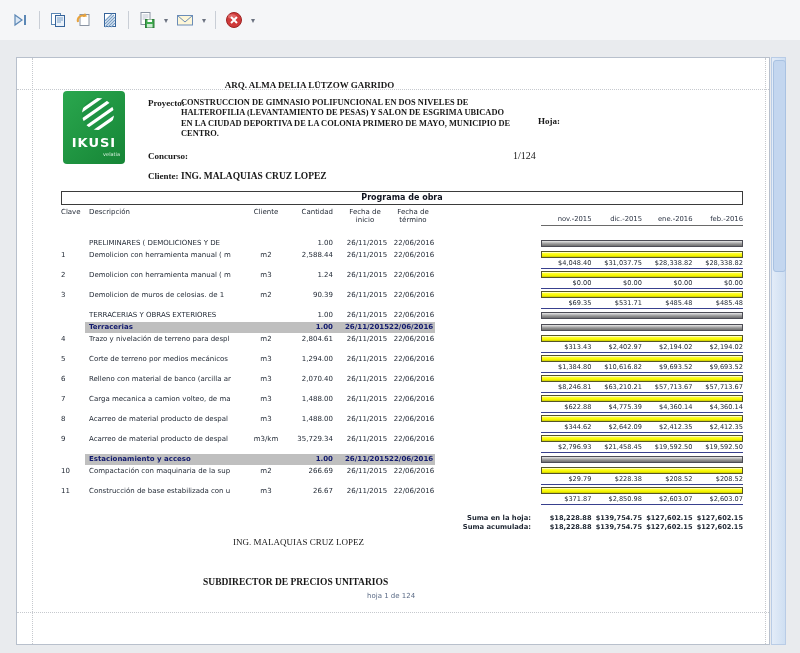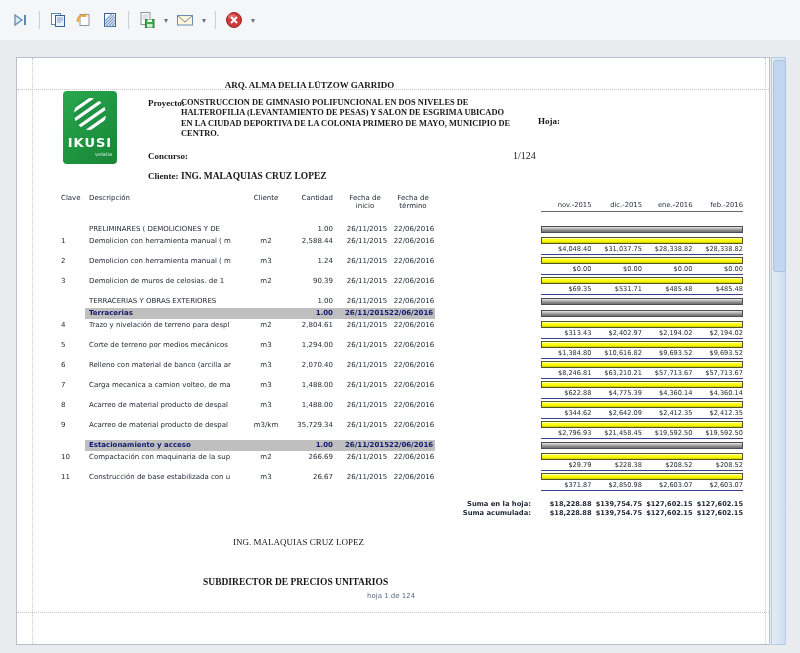--- a/index.html
+++ b/index.html
@@ -19,21 +19,21 @@
   .guide{position:absolute;background:transparent;}
   .guide.h{left:0;width:100%;height:0;border-top:1px dotted #c6c9ce;}
   .guide.v{top:0;height:100%;width:0;border-left:1px dotted #c6c9ce;}
   .vscroll{position:absolute;left:771px;top:57px;width:15px;height:588px;
            background:linear-gradient(90deg,#e3ecf8,#cfdff2);border:1px solid #b9cce6;box-sizing:border-box;}
   .vthumb{position:absolute;left:1px;top:2px;width:11px;height:210px;background:#c3d6ef;
           border:1px solid #a9c2e2;border-radius:3px;}
   
   .serif{font-family:"Liberation Serif",serif;color:#181818;}
   .logo{position:absolute;left:46px;top:33px;width:54px;height:73px;border-radius:4px;
-        background:linear-gradient(135deg,#2aa74e,#168536);overflow:hidden;}
+        background:linear-gradient(135deg,#2aa74e,#168536);overflow:hidden;padding-left:8px;}
   .logo .brand{position:absolute;left:0;right:0;top:44px;text-align:center;color:#fff;
                font-weight:bold;font-size:13px;letter-spacing:1px;font-family:"DejaVu Sans",sans-serif;}
   .logo .sub{position:absolute;right:5px;top:60px;color:#d8f2de;font-size:5px;}
   .h-arq{position:absolute;left:120px;top:22px;width:345px;text-align:center;font-weight:700;font-size:9px;}
   .h-label{position:absolute;font-weight:700;font-size:9px;padding-left:25px;}
   .h-proy{position:absolute;left:164px;top:40px;width:332px;font-weight:700;font-size:8.4px;line-height:10.4px;}
   .h-hojaval{position:absolute;left:496px;top:92px;font-size:10px;}
   .h-clienteval{position:absolute;left:164px;top:113px;font-weight:700;font-size:9.5px;}
   
   .table{position:absolute;left:44px;top:133px;width:682px;}
@@ -186,20 +186,21 @@
     <div class="h-arq serif">ARQ. ALMA DELIA LÜTZOW GARRIDO</div>
     <div class="h-label serif" style="left:106px;top:40px">Proyecto:</div>
     <div class="h-proy serif">CONSTRUCCION DE GIMNASIO POLIFUNCIONAL EN DOS NIVELES DE HALTEROFILIA (LEVANTAMIENTO DE PESAS) Y SALON DE ESGRIMA UBICADO EN LA CIUDAD DEPORTIVA DE LA COLONIA PRIMERO DE MAYO, MUNICIPIO DE CENTRO.</div>
     <div class="h-label serif" style="left:496px;top:58px">Hoja:</div>
     <div class="h-label serif" style="left:106px;top:93px">Concurso:</div>
     <div class="h-hojaval serif">1/124</div>
     <div class="h-label serif" style="left:106px;top:113px">Cliente:</div>
     <div class="h-clienteval serif">ING. MALAQUIAS CRUZ LOPEZ</div>
 
     <div class="table">
+      <div class="t-title">Programa de obra</div>
       <div class="t-colhead">
         <span class="ch-clave">Clave</span>
         <span class="ch-desc">Descripción</span>
         <span class="ch-unidad">Cliente</span>
         <span class="ch-cant">Cantidad</span>
         <span class="ch-fi">Fecha de inicio</span>
         <span class="ch-ft">Fecha de término</span>
         <div class="gantt-head">
           <span>nov.-2015</span>
           <span>dic.-2015</span>

